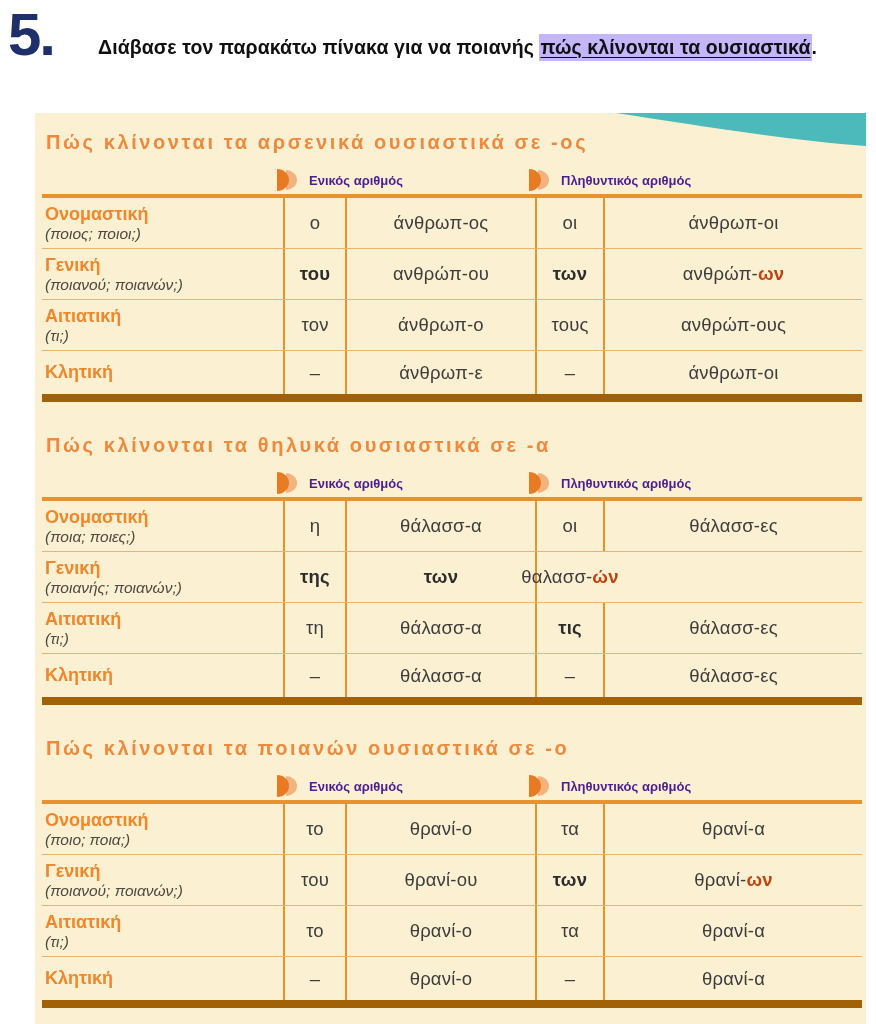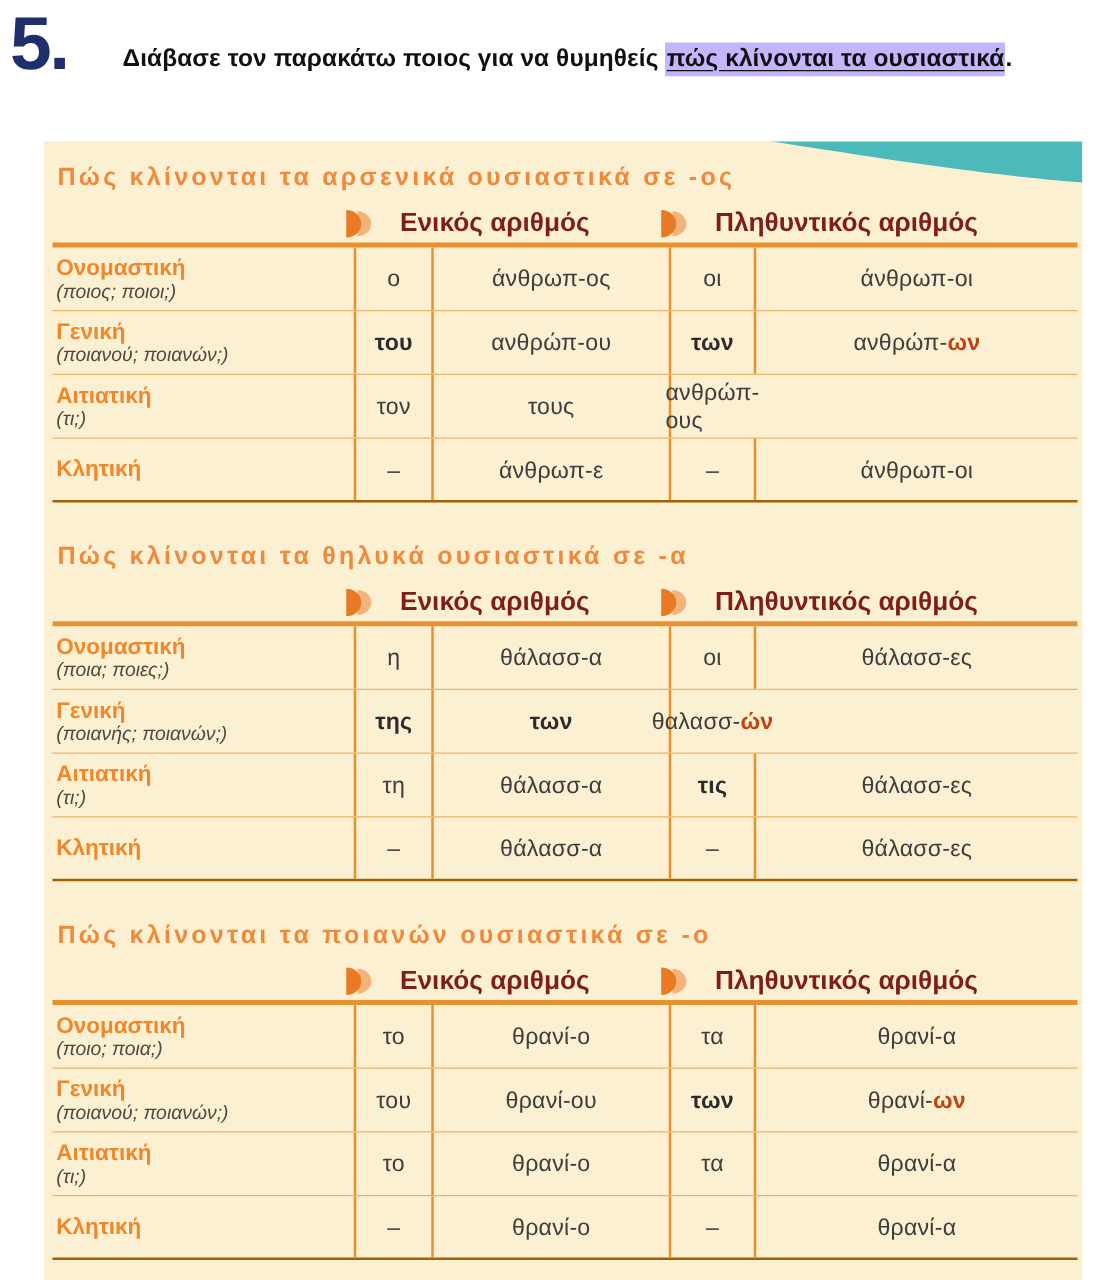--- a/index.html
+++ b/index.html
@@ -44,49 +44,49 @@
   .th-group { display:flex; align-items:center; }
   .disc-icon { position:relative; width:24px; height:22px; flex:0 0 24px; margin-left:-6px; }
   .disc-icon .d1 {
     position:absolute; left:0; top:0; width:12px; height:22px;
     background:#e87a24; border-radius:0 12px 12px 0 / 0 11px 11px 0; z-index:2;
   }
   .disc-icon .d2 {
     position:absolute; left:9px; top:1px; width:11px; height:20px;
     background:#f4b27c; border-radius:0 11px 11px 0 / 0 10px 10px 0; z-index:1;
   }
-  .th-text { font-size:21px; font-weight:700; color:#7f1d1d; margin-left:19px; }
+  .th-text { font-size:13px; font-weight:700; color:#4c1d95; margin-left:8px; }
   .tr {
     display:grid; grid-template-columns:241px 62px 190px 68px 259px;
     border-bottom:1px solid #edb express;
     border-bottom:1px solid #edb468;
     min-height:51px;
   }
-  .tr:last-child { border-bottom:2px solid #a16207; }
+  .tr:last-child { border-bottom:8px solid #a16207; }
   .td { display:flex; align-items:center; justify-content:center; }
   .td.label-cell {
     flex-direction:column; align-items:flex-start; justify-content:center;
     padding:4px 2px 4px 3px;
   }
   .tr .td:nth-child(2), .tr .td:nth-child(4) { border-left:2px solid #e8912f; }
   .tr .td:nth-child(3), .tr .td:nth-child(5) { border-left:2px solid #e8912f; }
   .case-name { font-size:18px; font-weight:700; color:#f0872b; line-height:21px; }
   .case-hint { font-size:15.5px; font-style:italic; color:#4e4a43; line-height:18px; }
   .td.art, .td.noun { font-size:18.5px; color:#3d3d3d; letter-spacing:0.2px; }
   .td.bold { font-weight:700; color:#2c2c2c; }
   .td b { font-weight:700; color:#c2410c; }
 </style>
 </head>
 <body>
 
 <div class="page">
 
   <header class="task-header">
     <div class="task-number">5.</div>
-    <p class="task-instruction"><span>Διάβασε τον παρακάτω ποιος για να θυμηθείς </span><mark>πώς κλίνονται τα ουσιαστικά</mark><span>.</span></p>
+    <p class="task-instruction"><span>Διάβασε τον παρακάτω πίνακα για να ποιανής </span><mark>πώς κλίνονται τα ουσιαστικά</mark><span>.</span></p>
   </header>
 
   <section class="content-box">
     <svg class="teal-wave" viewBox="0 0 250 36" preserveAspectRatio="none" aria-hidden="true">
       <path d="M0,0 L250,0 L250,33 C170,27 72,11 0,0 Z" fill="#4cb9ba"></path>
     </svg>
     <div id="tables-root">
   <div class="decl-table">
     <h2 class="table-title">Πώς κλίνονται τα αρσενικά ουσιαστικά σε -ος</h2>
     <div class="thead">
@@ -128,20 +128,21 @@
     <div class="td art bold">των</div>
     <div class="td noun">ανθρώπ-<b>ων</b></div>
   </div>
 
   <div class="tr">
     <div class="td label-cell">
       <span class="case-name">Αιτιατική</span>
       <span class="case-hint">(τι;)</span>
     </div>
     <div class="td art">τον</div>
+    <div class="td noun">άνθρωπ-ο</div>
     <div class="td art">τους</div>
     <div class="td noun">ανθρώπ-ους</div>
   </div>
 
   <div class="tr">
     <div class="td label-cell">
       <span class="case-name">Κλητική</span>
       <span class="case-hint"></span>
     </div>
     <div class="td art">–</div>

